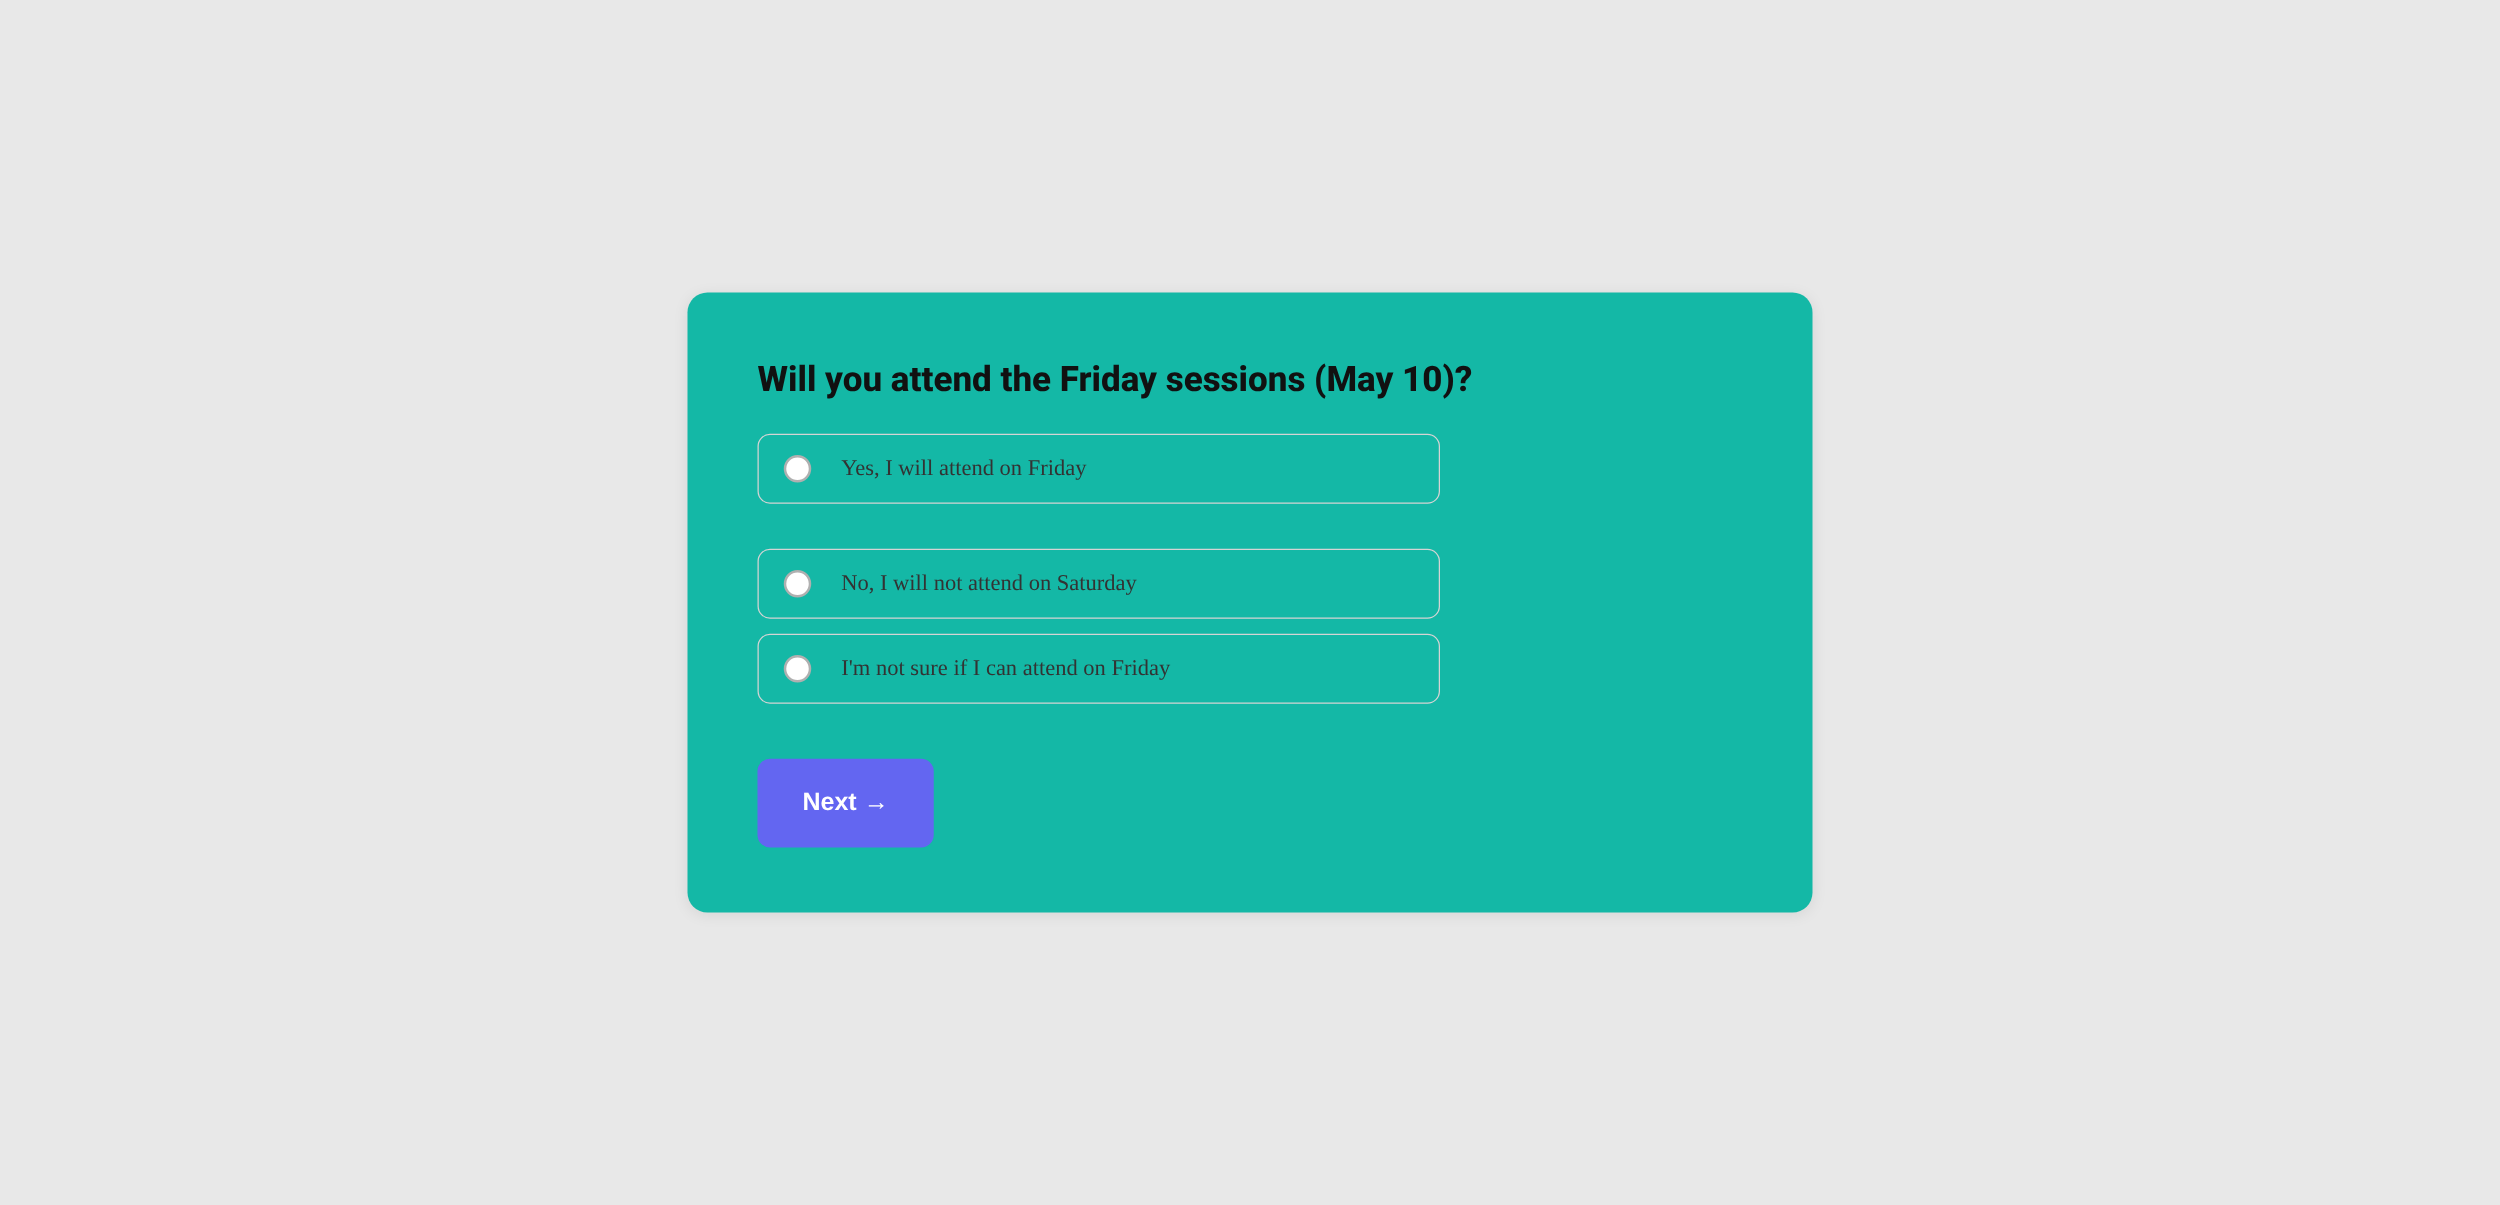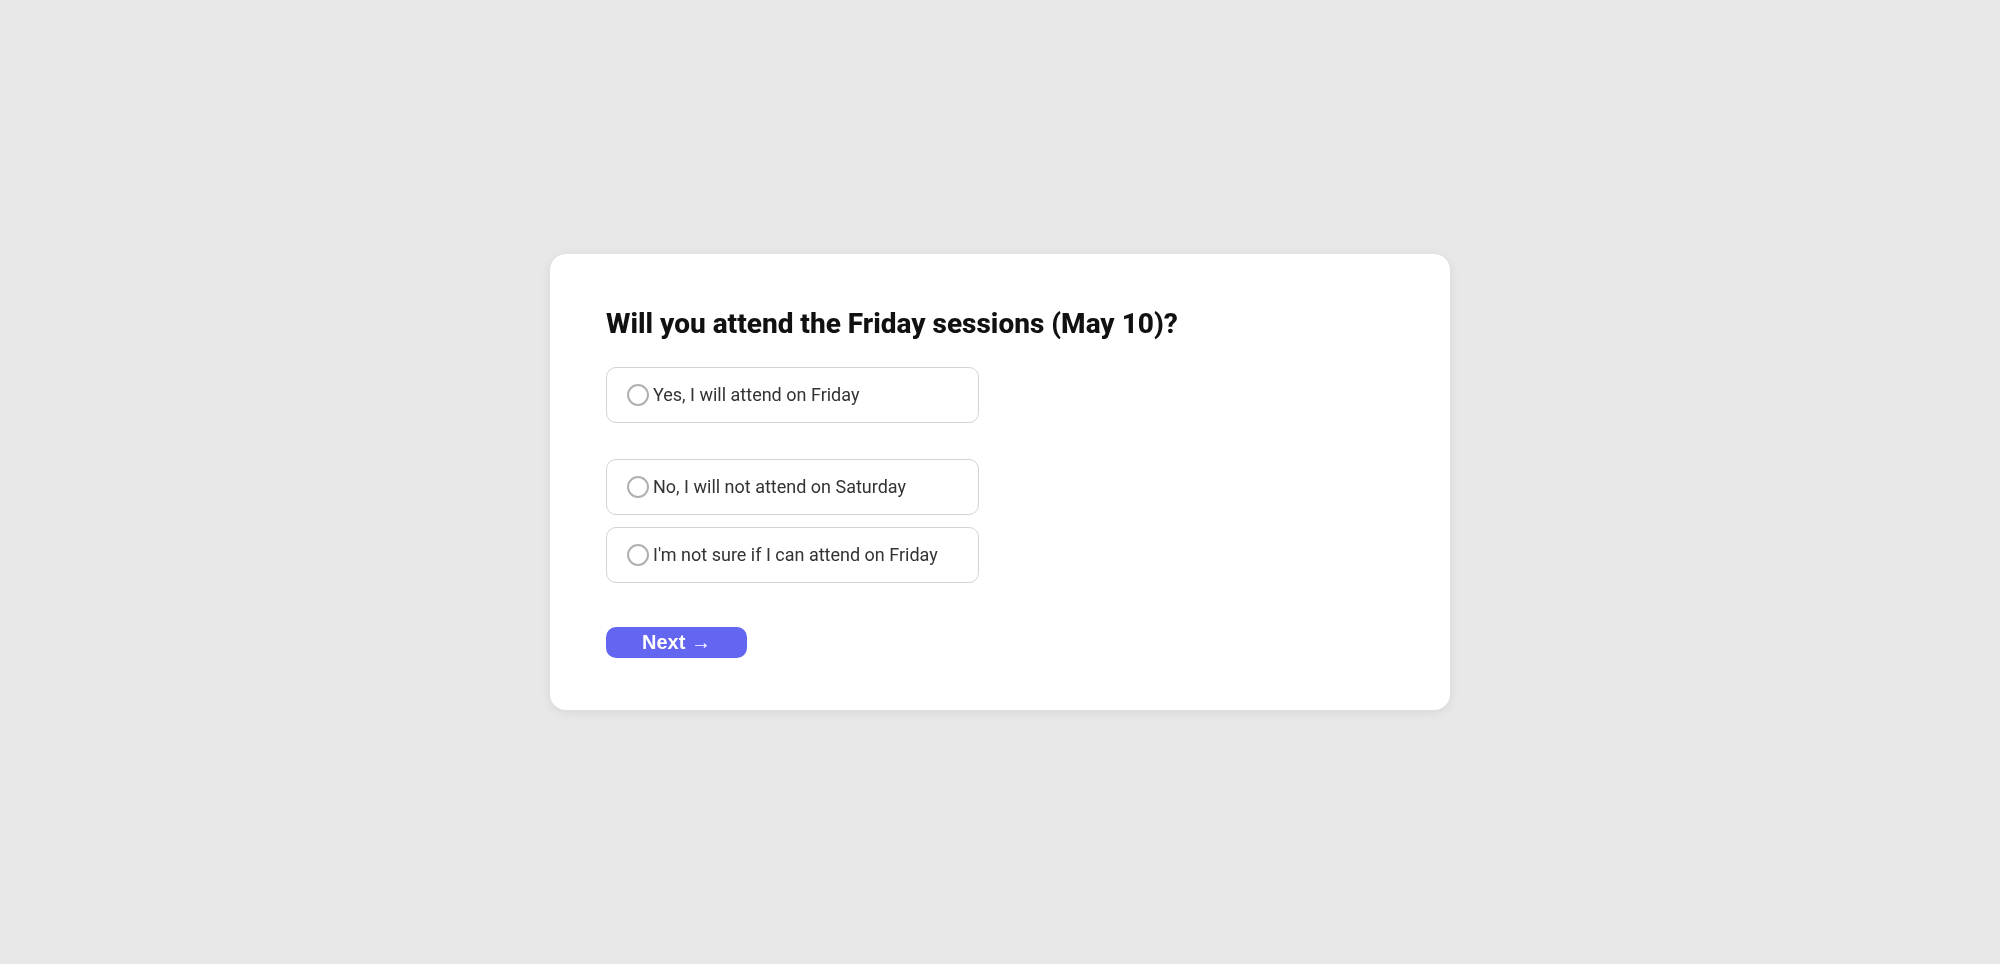--- a/index.html
+++ b/index.html
@@ -12,21 +12,21 @@
       width: 2000px;
       height: 964px;
       background-color: #e8e8e8;
       display: flex;
       align-items: center;
       justify-content: center;
       font-family: -apple-system, BlinkMacSystemFont, 'Segoe UI', Roboto, sans-serif;
     }
 
     .card {
-      background: #ffffff;
+      background: #14b8a6;
       border-radius: 16px;
       padding: 52px 56px 52px 56px;
       width: 900px;
       box-shadow: 0 2px 12px rgba(0,0,0,0.08);
     }
 
     .question-title {
       font-size: 28px;
       font-weight: 800;
       color: #111111;
@@ -37,27 +37,28 @@
     .options-group {
       display: flex;
       flex-direction: column;
       gap: 12px;
       margin-bottom: 36px;
     }
 
     .option-item {
       display: flex;
       align-items: center;
-      gap: 4px;
+      gap: 24px;
       border: 1.5px solid #d4d4d4;
       border-radius: 10px;
       padding: 16px 20px;
       cursor: pointer;
       transition: border-color 0.15s;
-      width: 373px;
+      width: 546px;
+      font-family: Liberation Serif, serif;
     }
 
     .radio-circle {
       width: 22px;
       height: 22px;
       border-radius: 50%;
       border: 2px solid #b0b0b0;
       background: #ffffff;
       flex-shrink: 0;
     }
@@ -66,21 +67,21 @@
       font-size: 18px;
       color: #333333;
       font-weight: 400;
     }
 
     .next-button {
       background-color: #6366f1;
       color: #ffffff;
       border: none;
       border-radius: 10px;
-      padding: 4px 36px;
+      padding: 24px 36px;
       font-size: 20px;
       font-weight: 600;
       cursor: pointer;
       display: inline-flex;
       align-items: center;
       gap: 8px;
       margin-top: 8px;
       transition: background-color 0.15s;
     }
 

